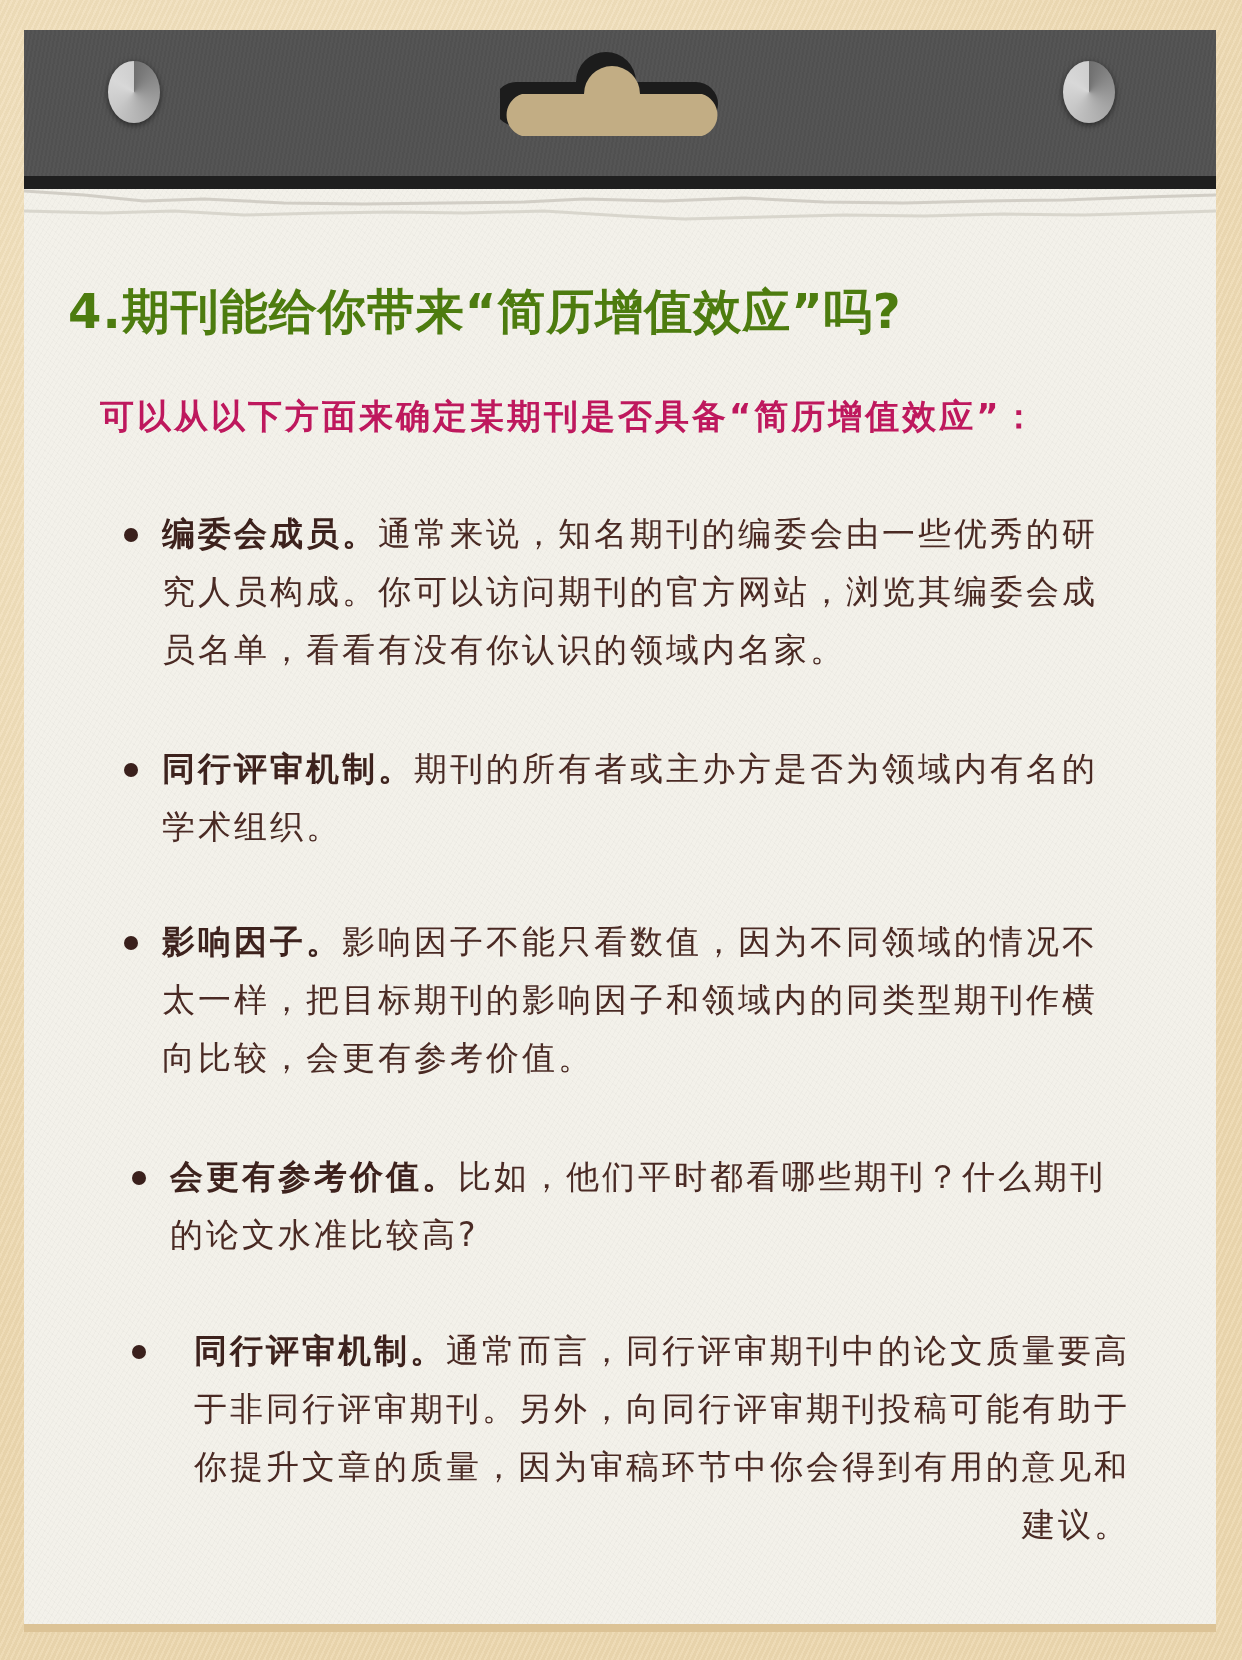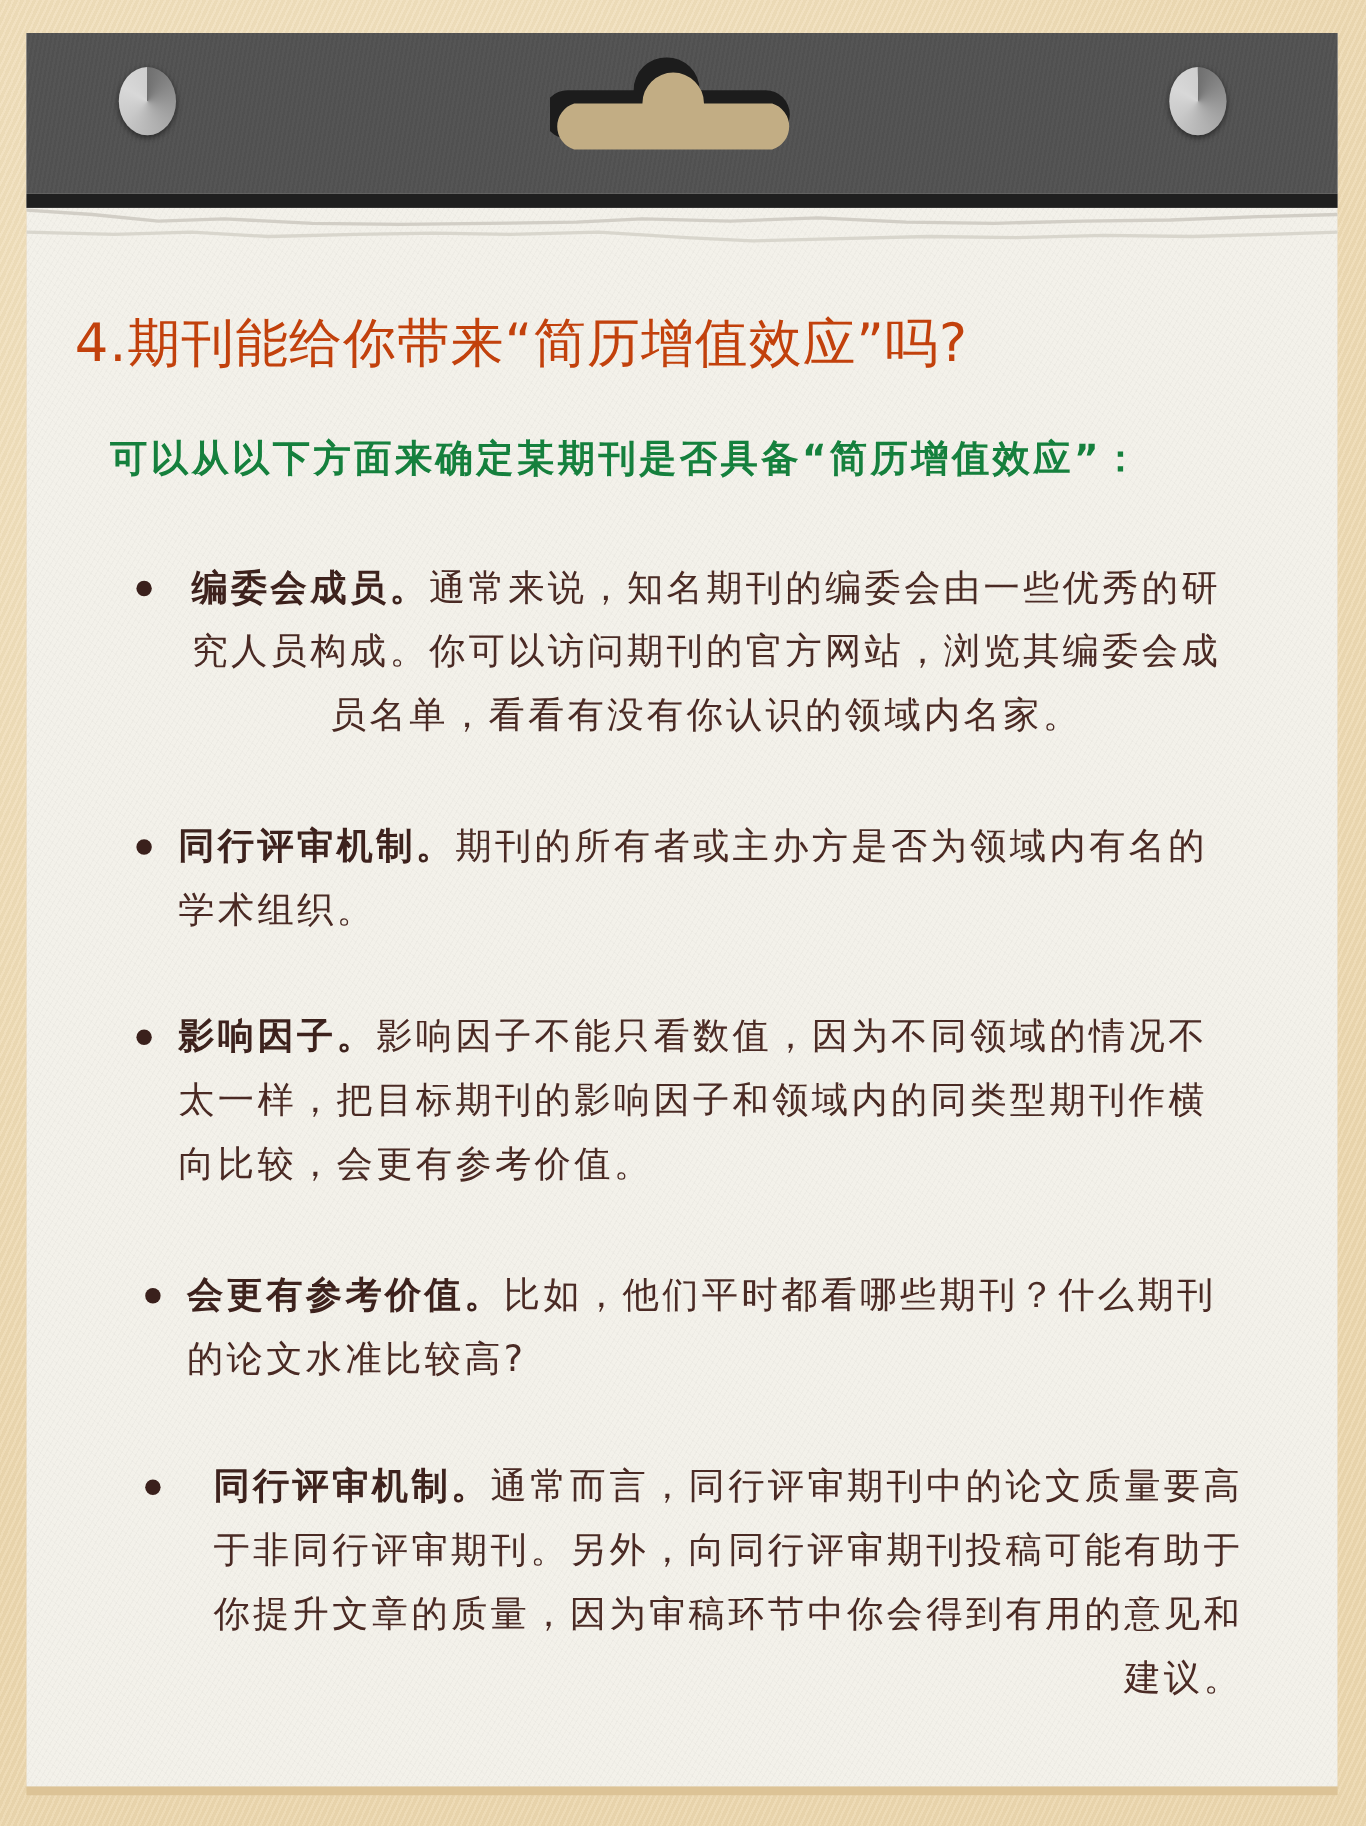--- a/index.html
+++ b/index.html
@@ -40,38 +40,38 @@
     box-shadow: 0 2px 6px rgba(0,0,0,0.55);
   }
   .knob.left { left:108px; top:61px; }
   .knob.right { left:1063px; top:61px; }
   .hanger {
     position:absolute; left:500px; top:52px; width:242px; height:86px;
   }
   .content { position:absolute; left:0; top:0; width:1242px; }
   .title {
     position:absolute; left:68px; top:280px;
-    font-size:48px; font-weight:normal; color:#c2410c; letter-spacing:1px;
+    font-size:48px; font-weight:bold; color:#4d7c0f; letter-spacing:1px;
     white-space:nowrap;
   }
   .subtitle {
     position:absolute; left:100px; top:394px;
-    font-size:34px; font-weight:bold; color:#15803d; letter-spacing:3px;
+    font-size:34px; font-weight:bold; color:#be185d; letter-spacing:3px;
     white-space:nowrap;
   }
   .bullet {
     position:absolute; width:960px;
     font-size:33px; color:#4a2a24; line-height:58px; letter-spacing:3px;
   }
   .bullet .dot {
     position:absolute; left:-38px; top:23px; width:14px; height:14px;
     border-radius:50%; background:#3a201c;
   }
   .bullet .lead { font-weight:bold; color:#3d221d; }
-  .b1 { left:162px; top:505px;text-align:center; }
+  .b1 { left:162px; top:505px; }
   .b2 { left:162px; top:740px; }
   .b3 { left:162px; top:913px; }
   .b4 { left:170px; top:1148px; }
   .b5 { left:170px; top:1322px;text-align:right; }
 </style>
 </head>
 <body>
 
 <div class="card-shadow"></div>
 <div class="paper"></div>

